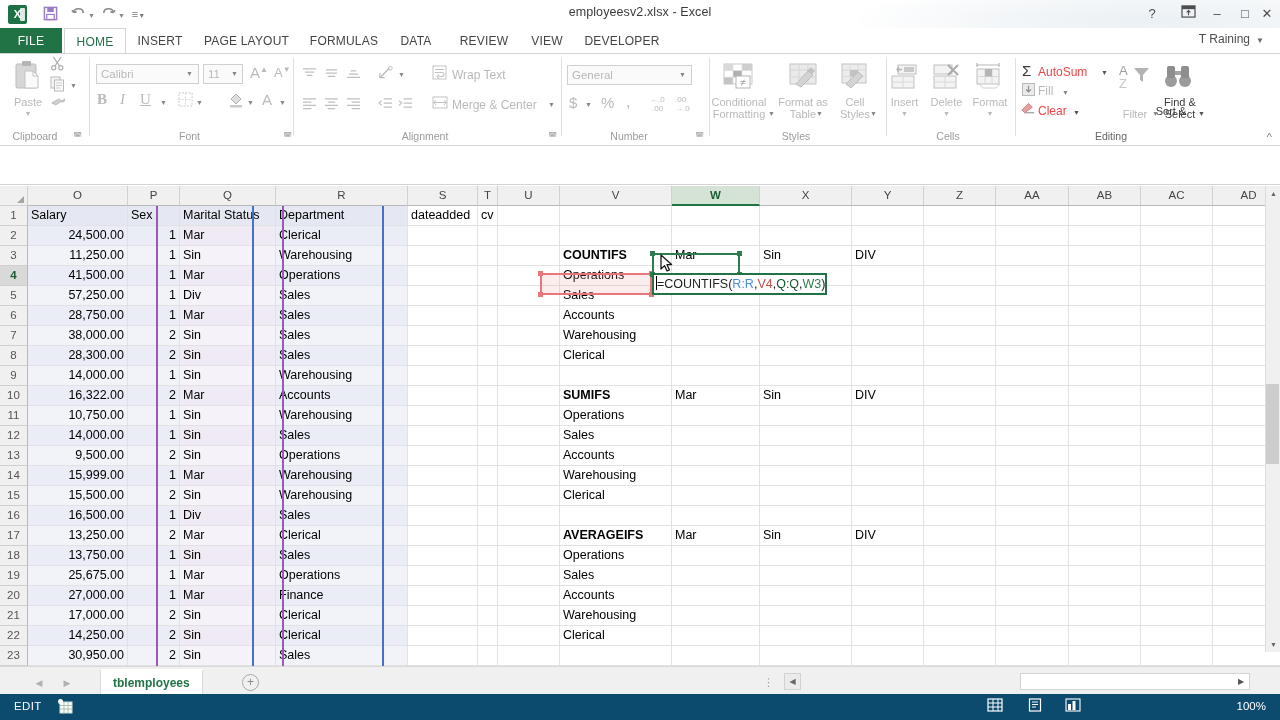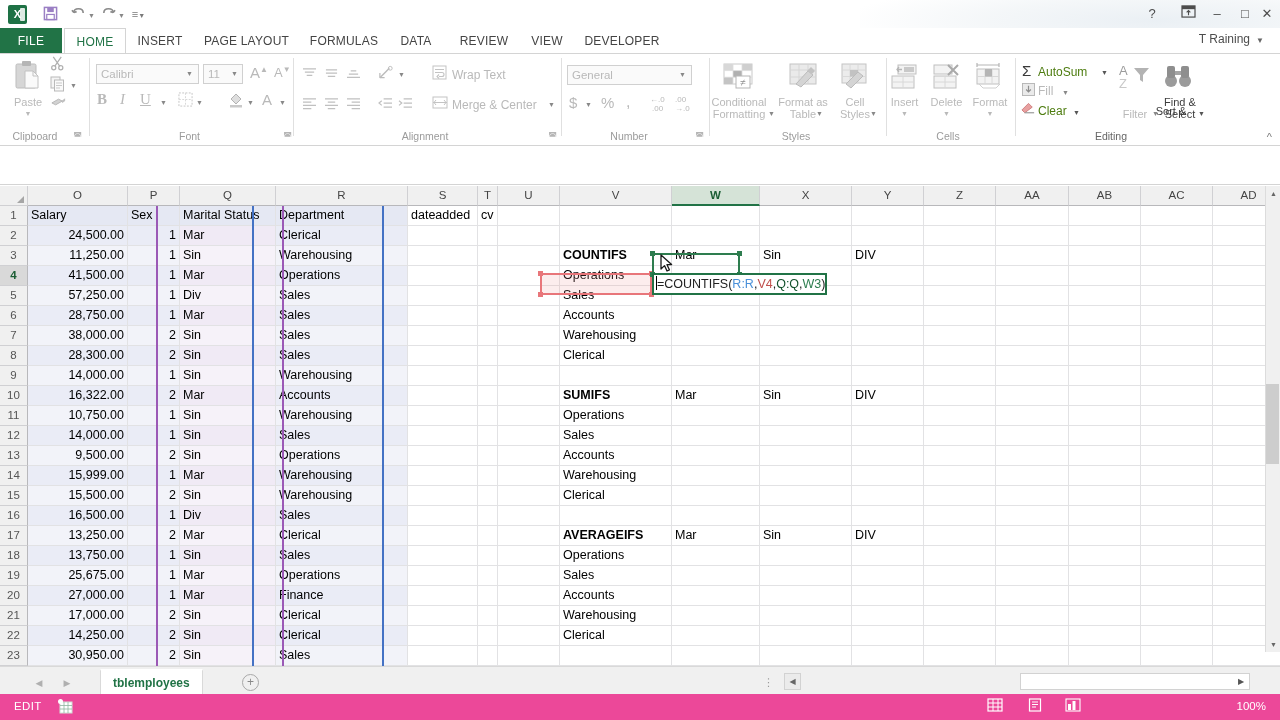--- a/index.html
+++ b/index.html
@@ -84,21 +84,21 @@
   .grp-label {
     position:absolute; bottom:2px; height:14px; line-height:14px;
     font-size:10.5px; color:#9b9b9b; text-align:center;
   }
   .grp-label.en { color:#666; }
   .dlg-launch {
     position:absolute; bottom:3px; width:11px; height:11px;
     font-size:9px; color:#b5b5b5; line-height:11px; text-align:center;
   }
   .rb { position:absolute; color:#b9b9b9; font-size:11.5px; }
-  .rb.en { color:#4d7c0f; }
+  .rb.en { color:#ef4444; }
   .rb-ico { position:absolute; }
   .sel-box {
     position:absolute; border:1px solid #d0d0d0; background:#fafafa;
     height:20px; font-size:11.5px; color:#b9b9b9; line-height:19px; padding-left:4px;
   }
   .capt { position:absolute; font-size:11px; color:#b9b9b9; text-align:center; line-height:12px; }
   .capt.en { color:#3c3c3c; }
 
   
   #fbar {
@@ -247,21 +247,21 @@
   #hs-left {
     position:absolute; left:784px; top:673px; width:17px; height:17px;
     background:#ebebeb; border:1px solid #d2d2d2;
     text-align:center; font-size:8px; color:#666; line-height:15px;
   }
   #sb-dots { position:absolute; left:763px; top:676px; font-size:11px; color:#9a9a9a; }
 
   
   #statusbar {
     position:absolute; left:0; top:694px; width:1280px; height:26px;
-    background:#ec4899; color:#fff;
+    background:#0c4a6e; color:#fff;
   }
   #status-mode {
     position:absolute; left:14px; top:6px; font-size:11.5px; letter-spacing:.4px;
   }
   #status-rec {
     position:absolute; left:57px; top:5px; width:16px; height:15px;
   }
   .vw-btn {
     position:absolute; top:4px; width:20px; height:18px;
     text-align:center; color:#fff; font-size:13px; line-height:18px;
@@ -291,20 +291,21 @@
     <div class="qat-arr" style="left:88px;">▼</div>
     <div class="qat-btn" style="left:98px;">
       <svg width="15" height="15" viewBox="0 0 16 16" style="vertical-align:-2px">
         <path d="M13 7 Q13 3 8 3 Q3 3 3 7.5" fill="none" stroke="#8a8a8a" stroke-width="1.7"></path>
         <path d="M13 7 L15 4.5 M13 7 L10 6" fill="none" stroke="#8a8a8a" stroke-width="1.7"></path>
       </svg>
     </div>
     <div class="qat-arr" style="left:118px;">▼</div>
     <div class="qat-btn" style="left:128px; font-size:11px;">≡<span style="font-size:7px;">▼</span></div>
   </div>
+  <div id="title-text">employeesv2.xlsx - Excel</div>
   <div class="win-btn" style="left:1139px;">?</div>
   <div class="win-btn" style="left:1175px;">
     <svg width="15" height="13" viewBox="0 0 16 14">
       <rect x="1" y="1" width="14" height="12" fill="none" stroke="#4d4d4d" stroke-width="1.3"></rect>
       <rect x="1" y="1" width="14" height="3.5" fill="#4d4d4d"></rect>
       <path d="M8 11 L8 6 M6 8 L8 6 L10 8" stroke="#4d4d4d" stroke-width="1.2" fill="none"></path>
     </svg>
   </div>
   <div class="win-btn" style="left:1204px;">–</div>
   <div class="win-btn" style="left:1232px;">□</div>

